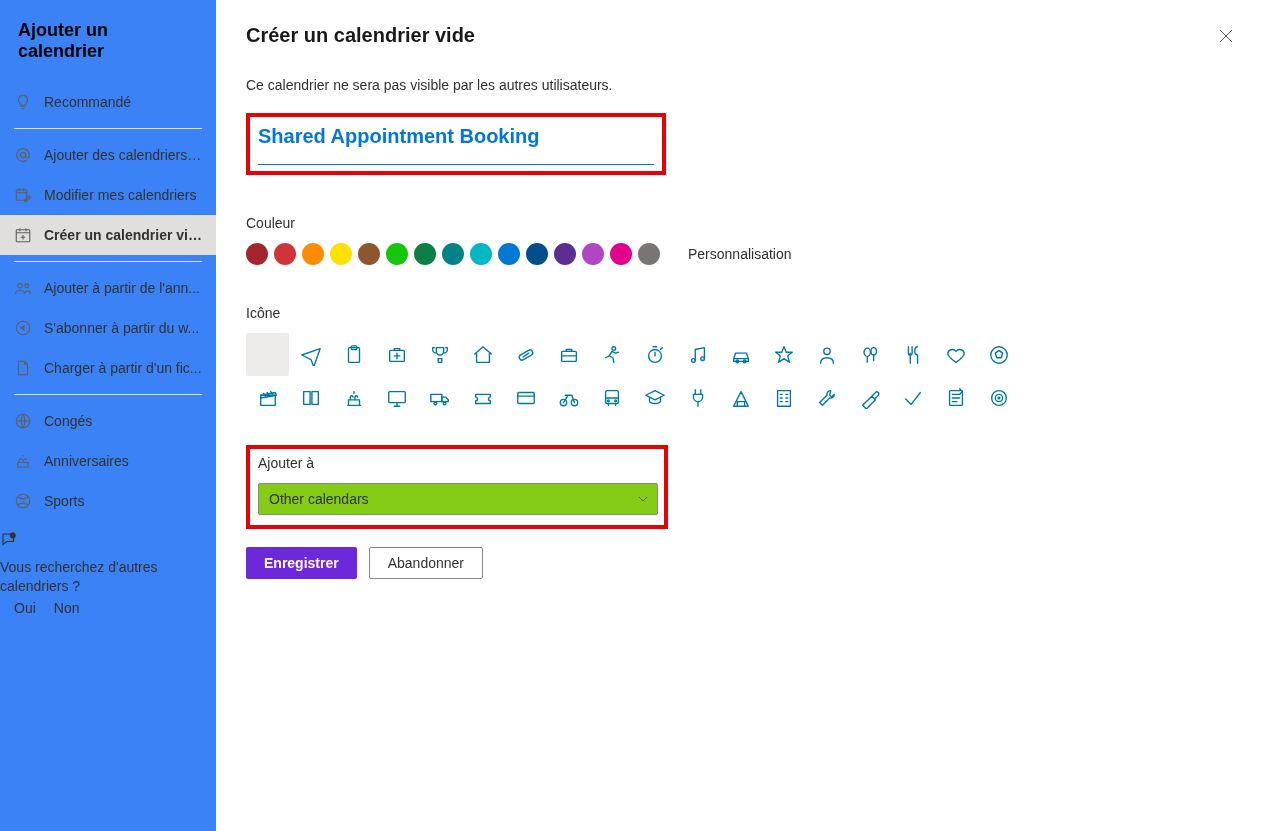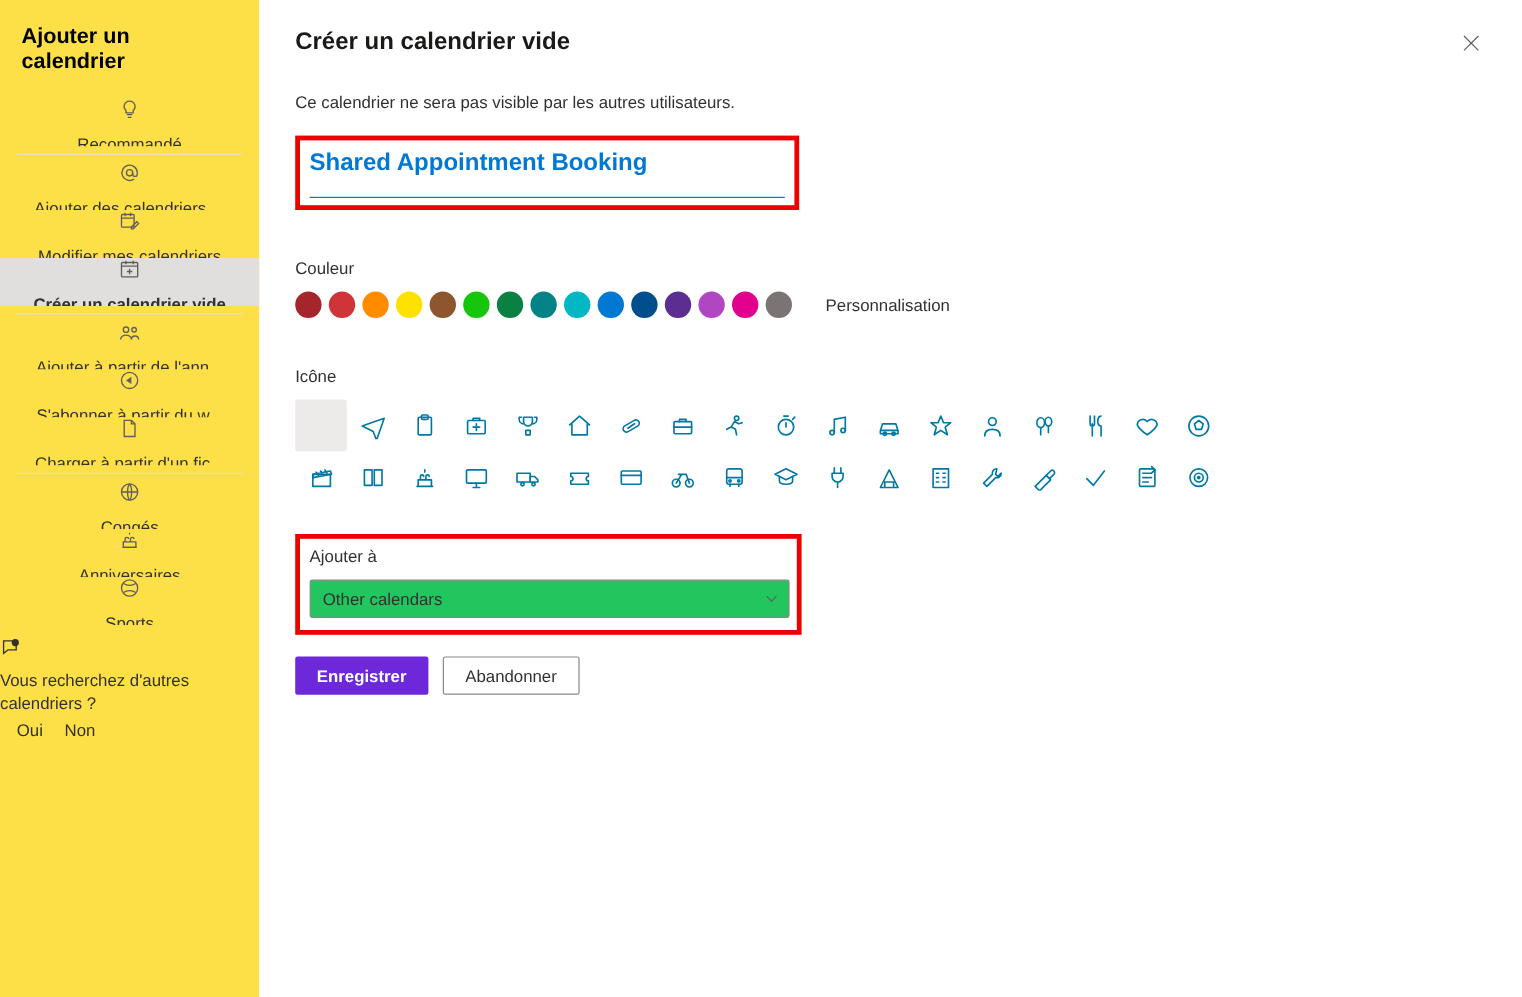--- a/index.html
+++ b/index.html
@@ -10,21 +10,21 @@
     color: #323130;
     background: #fff;
     width: 1268px;
     height: 831px;
     overflow: hidden;
     display: flex;
   }
   
   .sidebar {
     width: 216px;
-    background: #fde047;
+    background: #3b82f6;
     padding-top: 20px;
     display: flex;
     flex-direction: column;
   }
   .sidebar-title {
     font-size: 18px;
     font-weight: 600;
     padding: 0 18px 20px 18px;
     color: #000;
   }
@@ -32,21 +32,20 @@
     display: flex;
     align-items: center;
     gap: 12px;
     height: 40px;
     padding: 0 14px;
     color: #323130;
     cursor: pointer;
     white-space: nowrap;
     overflow: hidden;
     text-overflow: ellipsis;
-    flex-direction: column;
   }
   .nav-item.selected {
     background: #e1dfdd;
     font-weight: 600;
   }
   .nav-item .icon {
     width: 18px;
     height: 18px;
     flex: 0 0 18px;
     display: flex;
@@ -186,21 +185,21 @@
   .select {
     width: 400px;
     height: 32px;
     border: 1px solid #8a8886;
     border-radius: 2px;
     padding: 0 28px 0 10px;
     display: flex;
     align-items: center;
     position: relative;
     cursor: pointer;
-    background: #22c55e;
+    background: #84cc16;
     color: #323130;
   }
   .select .chev {
     position: absolute;
     right: 8px;
     top: 50%;
     transform: translateY(-50%);
     color: #605e5c;
   }
   

